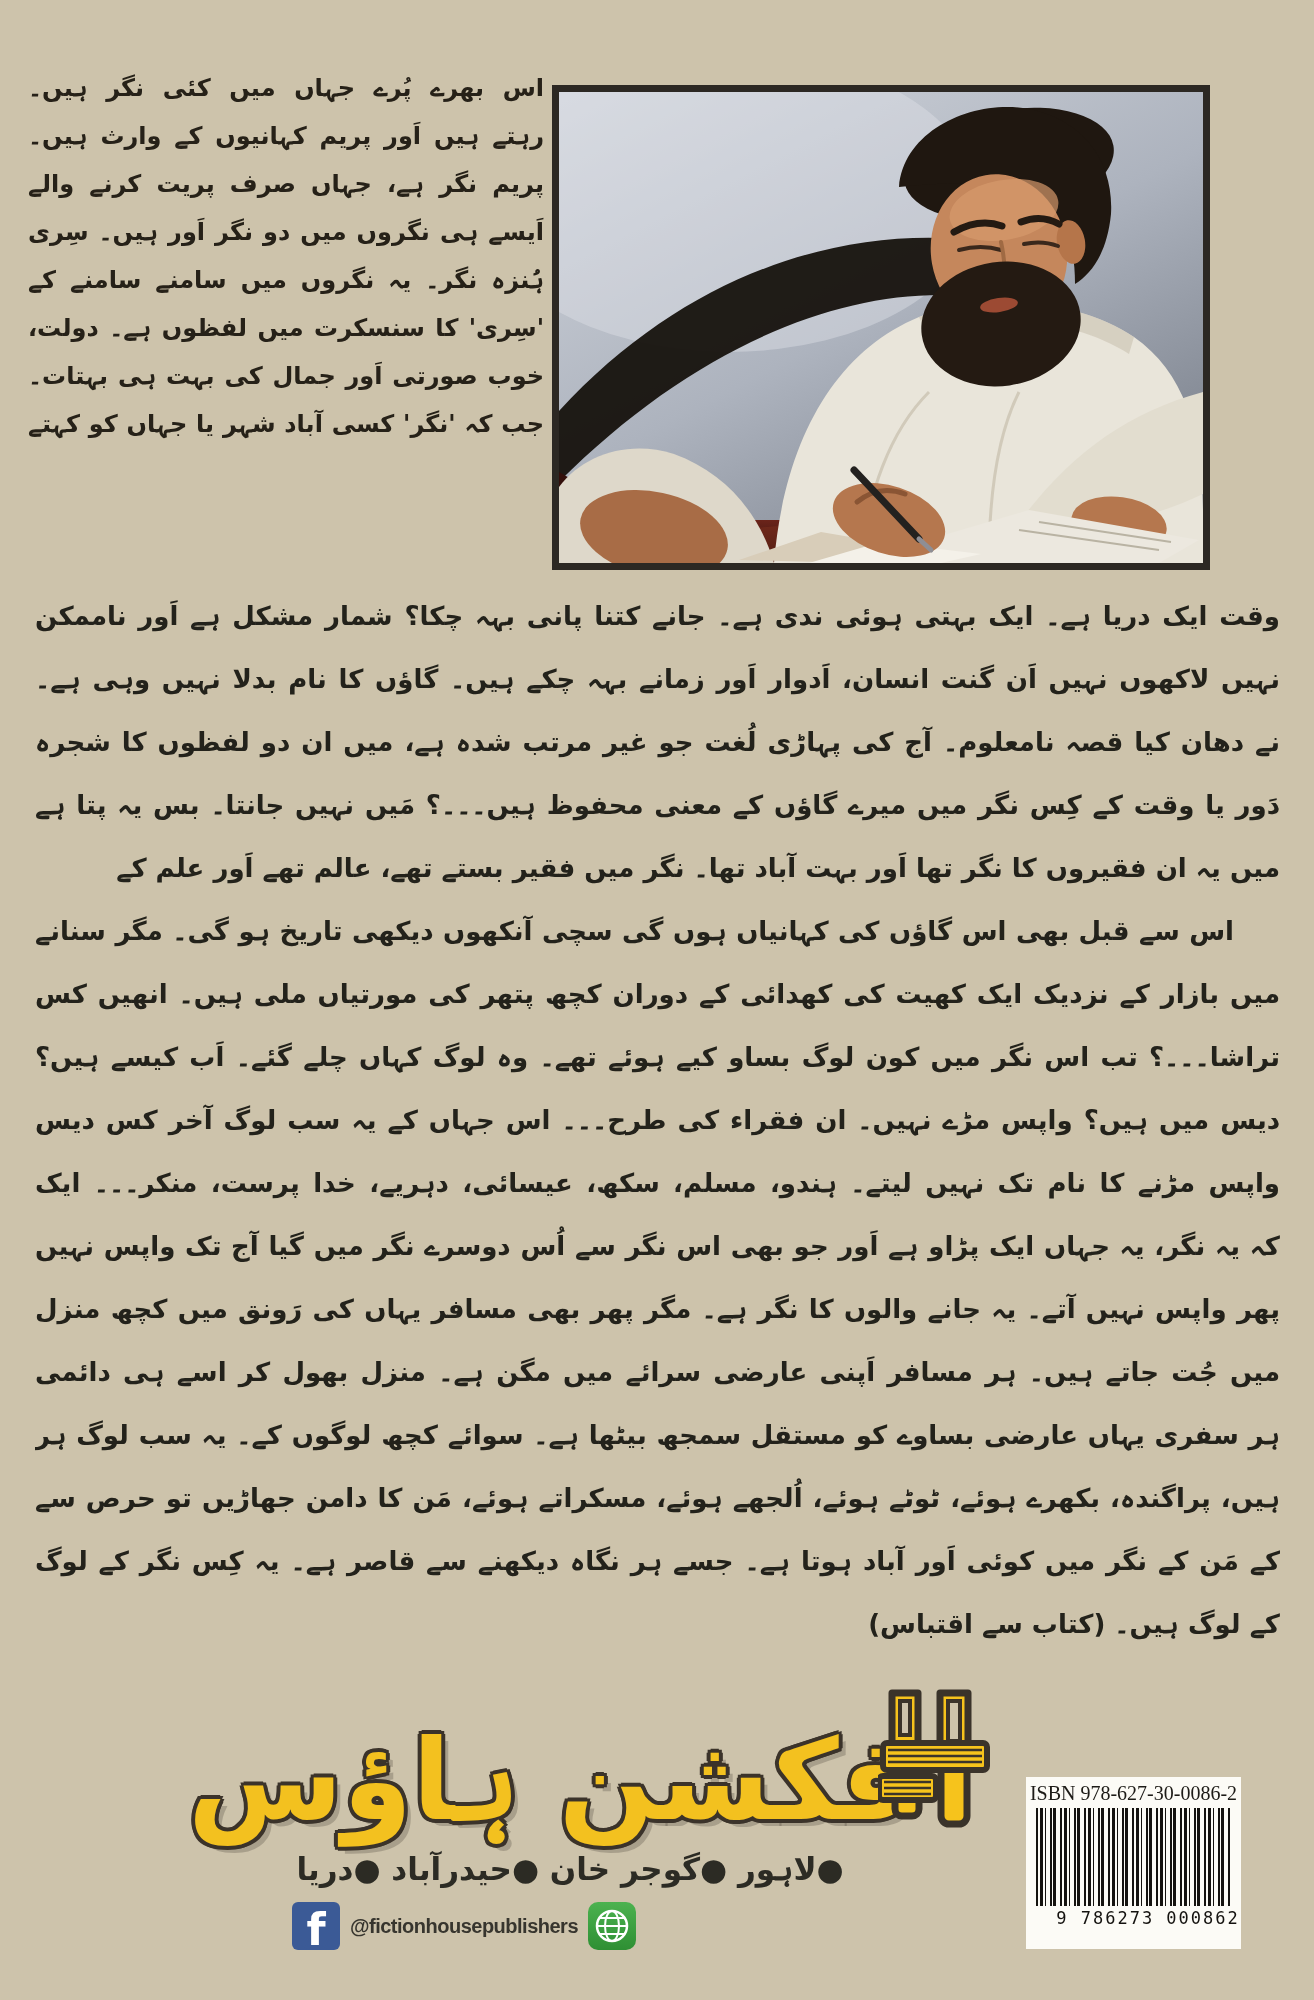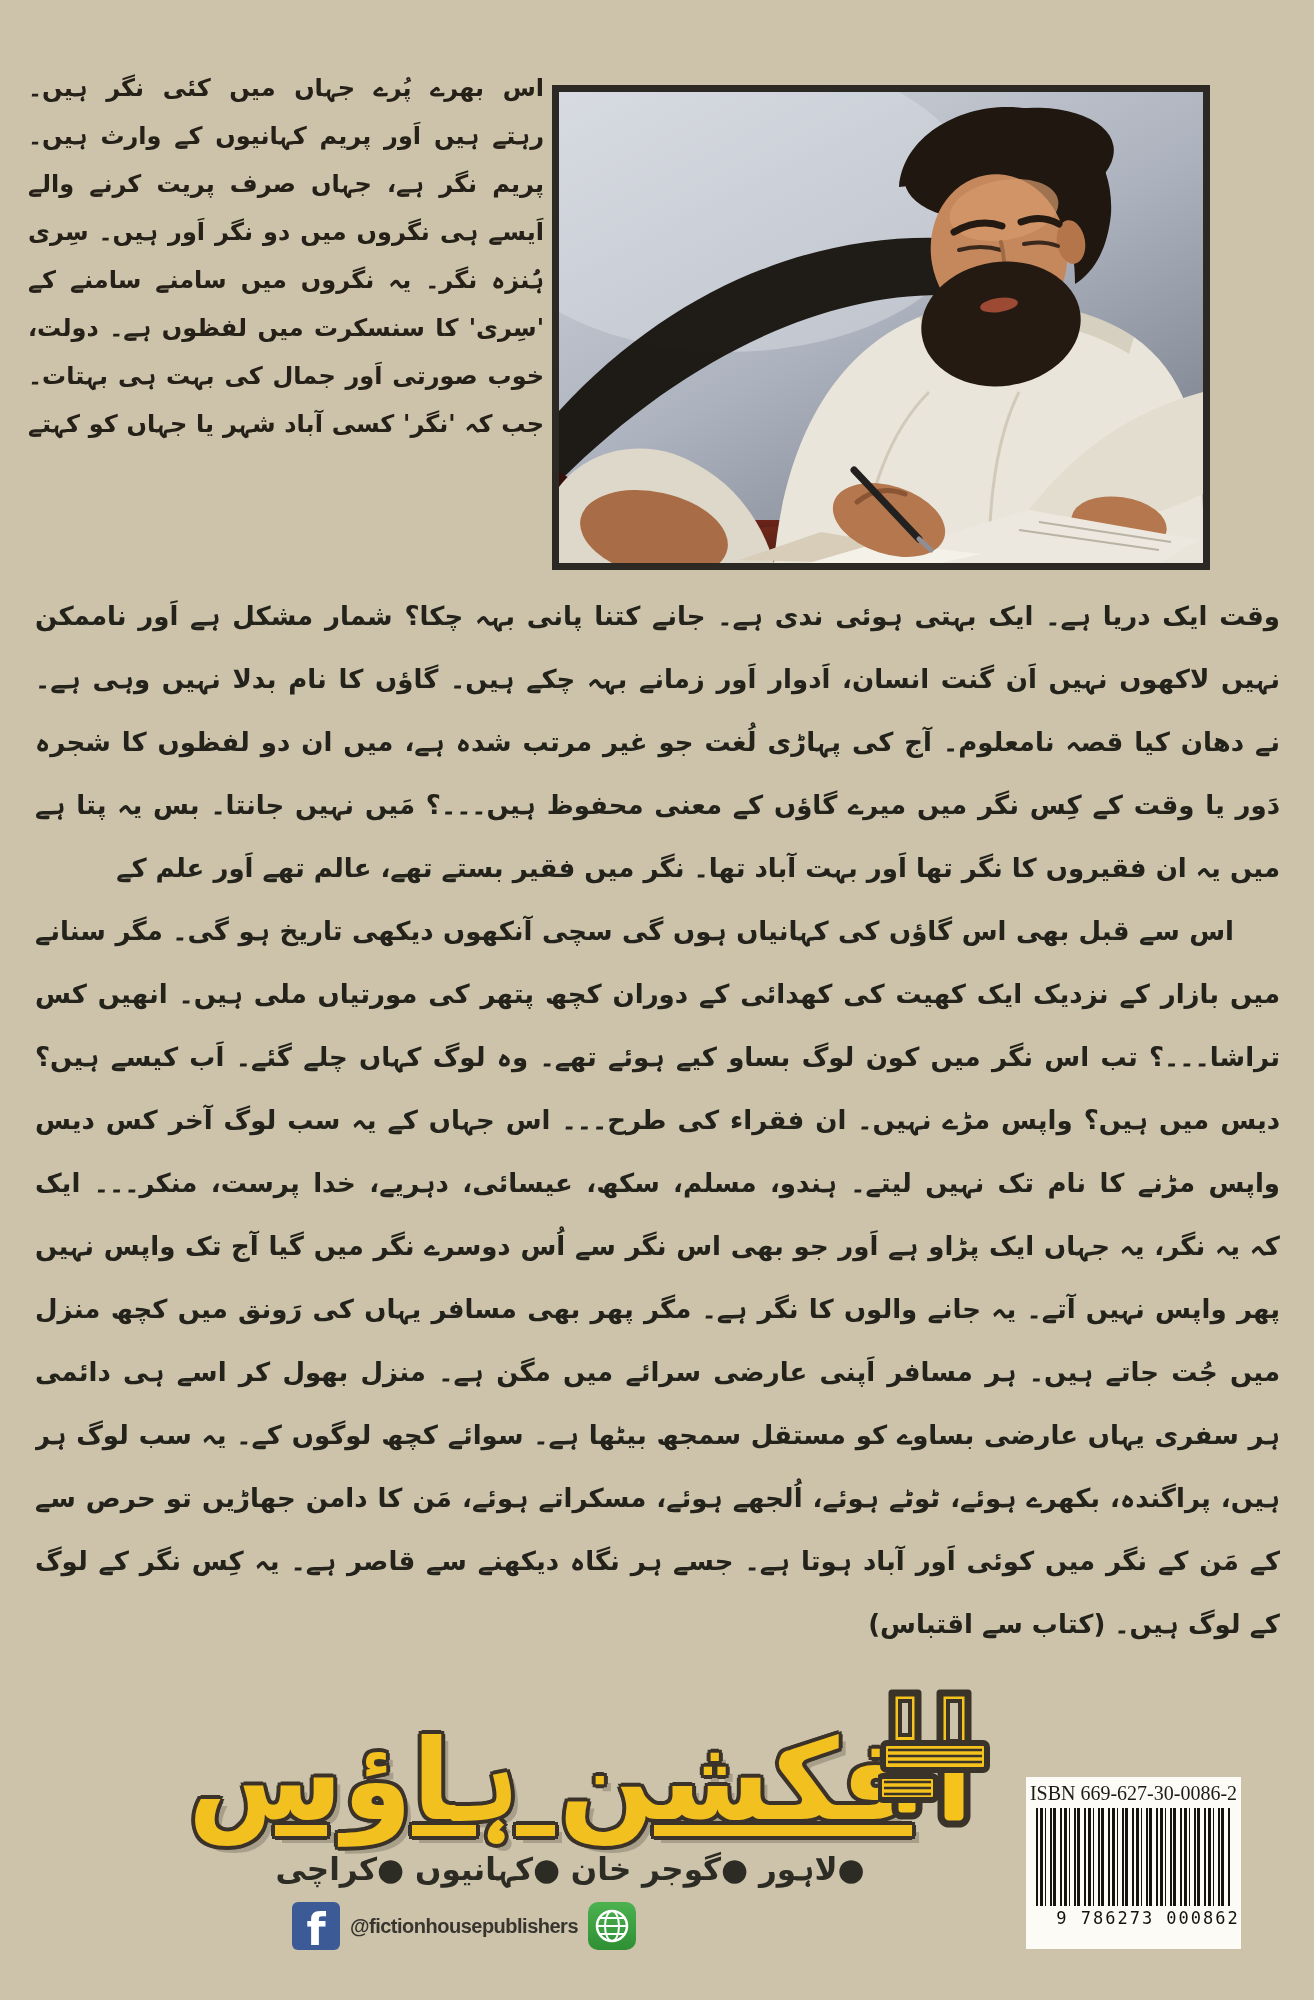--- a/index.html
+++ b/index.html
@@ -19,21 +19,21 @@
                 font-size:26px;font-weight:bold;height:63px;line-height:63px;overflow:hidden;color:#23221b;}
   .bodytext .ln.end{text-align:right;text-align-last:right;}
   .bodytext .ln.indent{padding-right:46px;}
   .bodytext .ln.last{padding-left:72px;}
   
   .logo-callig{position:absolute;left:225px;top:1696px;width:650px;height:168px;
       display:flex;align-items:center;justify-content:center;direction:rtl;
       font-size:112px;font-weight:bold;color:#f3c11f;white-space:nowrap;
       text-shadow:4px 0 0 #3b332a,-4px 0 0 #3b332a,0 4px 0 #3b332a,0 -4px 0 #3b332a,
                   3px 3px 0 #3b332a,-3px 3px 0 #3b332a,3px -3px 0 #3b332a,-3px -3px 0 #3b332a,
-                  7px 7px 0 rgba(59,51,42,.25);text-decoration:underline;}
+                  7px 7px 0 rgba(59,51,42,.25);}
   .logo-mark{position:absolute;left:878px;top:1688px;width:118px;height:142px;}
   
   .cities{position:absolute;left:260px;top:1844px;width:620px;height:50px;
           direction:rtl;text-align:center;font-size:31px;font-weight:bold;color:#2c2b24;line-height:50px;}
   
   .social{position:absolute;left:292px;top:1898px;width:740px;height:56px;
           display:flex;align-items:center;gap:10px;font-family:"Liberation Sans",sans-serif;}
   .fb-icon{width:48px;height:48px;border-radius:6px;background:#3b5a96;color:#fff;
            display:flex;align-items:flex-end;justify-content:center;
            font-family:"DejaVu Sans",sans-serif;font-weight:bold;font-size:44px;line-height:40px;overflow:hidden;}
@@ -165,26 +165,26 @@
       <g stroke="#3a332a" stroke-width="6" stroke-linejoin="round" fill="#f6c31c">
         <rect x="5" y="55" width="104" height="27" rx="4"></rect>
         <rect x="1" y="88" width="57" height="24" rx="4"></rect>
       </g>
       <path d="M 10 62 H 104 M 10 68 H 104 M 10 74 H 104" stroke="#3a332a" stroke-width="2.5"></path>
       <path d="M 6 94 H 53 M 6 100 H 53 M 6 106 H 53" stroke="#3a332a" stroke-width="2.5"></path>
     </svg>
   </div>
 
   <div class="isbn-box">
-    <div class="isbn-label">ISBN 669-627-30-0086-2</div>
+    <div class="isbn-label">ISBN 978-627-30-0086-2</div>
     <div class="bars"></div>
     <div class="digits">9 786273 000862</div>
   </div>
 
-  <div class="cities">●لاہور ●گوجر خان ●کہانیوں ●کراچی</div>
+  <div class="cities">●لاہور ●گوجر خان ●حیدرآباد ●دریا</div>
 
   <div class="social">
     <div class="fb-icon">f</div>
     <div class="txt">@fictionhousepublishers</div>
     <div class="globe-icon">
       <svg width="38" height="38" viewBox="0 0 38 38">
         <circle cx="19" cy="19" r="15" fill="none" stroke="#ffffff" stroke-width="2.5"></circle>
         <ellipse cx="19" cy="19" rx="7" ry="15" fill="none" stroke="#ffffff" stroke-width="2"></ellipse>
         <path d="M 4 19 H 34 M 6.5 11 H 31.5 M 6.5 27 H 31.5" stroke="#ffffff" stroke-width="2" fill="none"></path>
       </svg>

